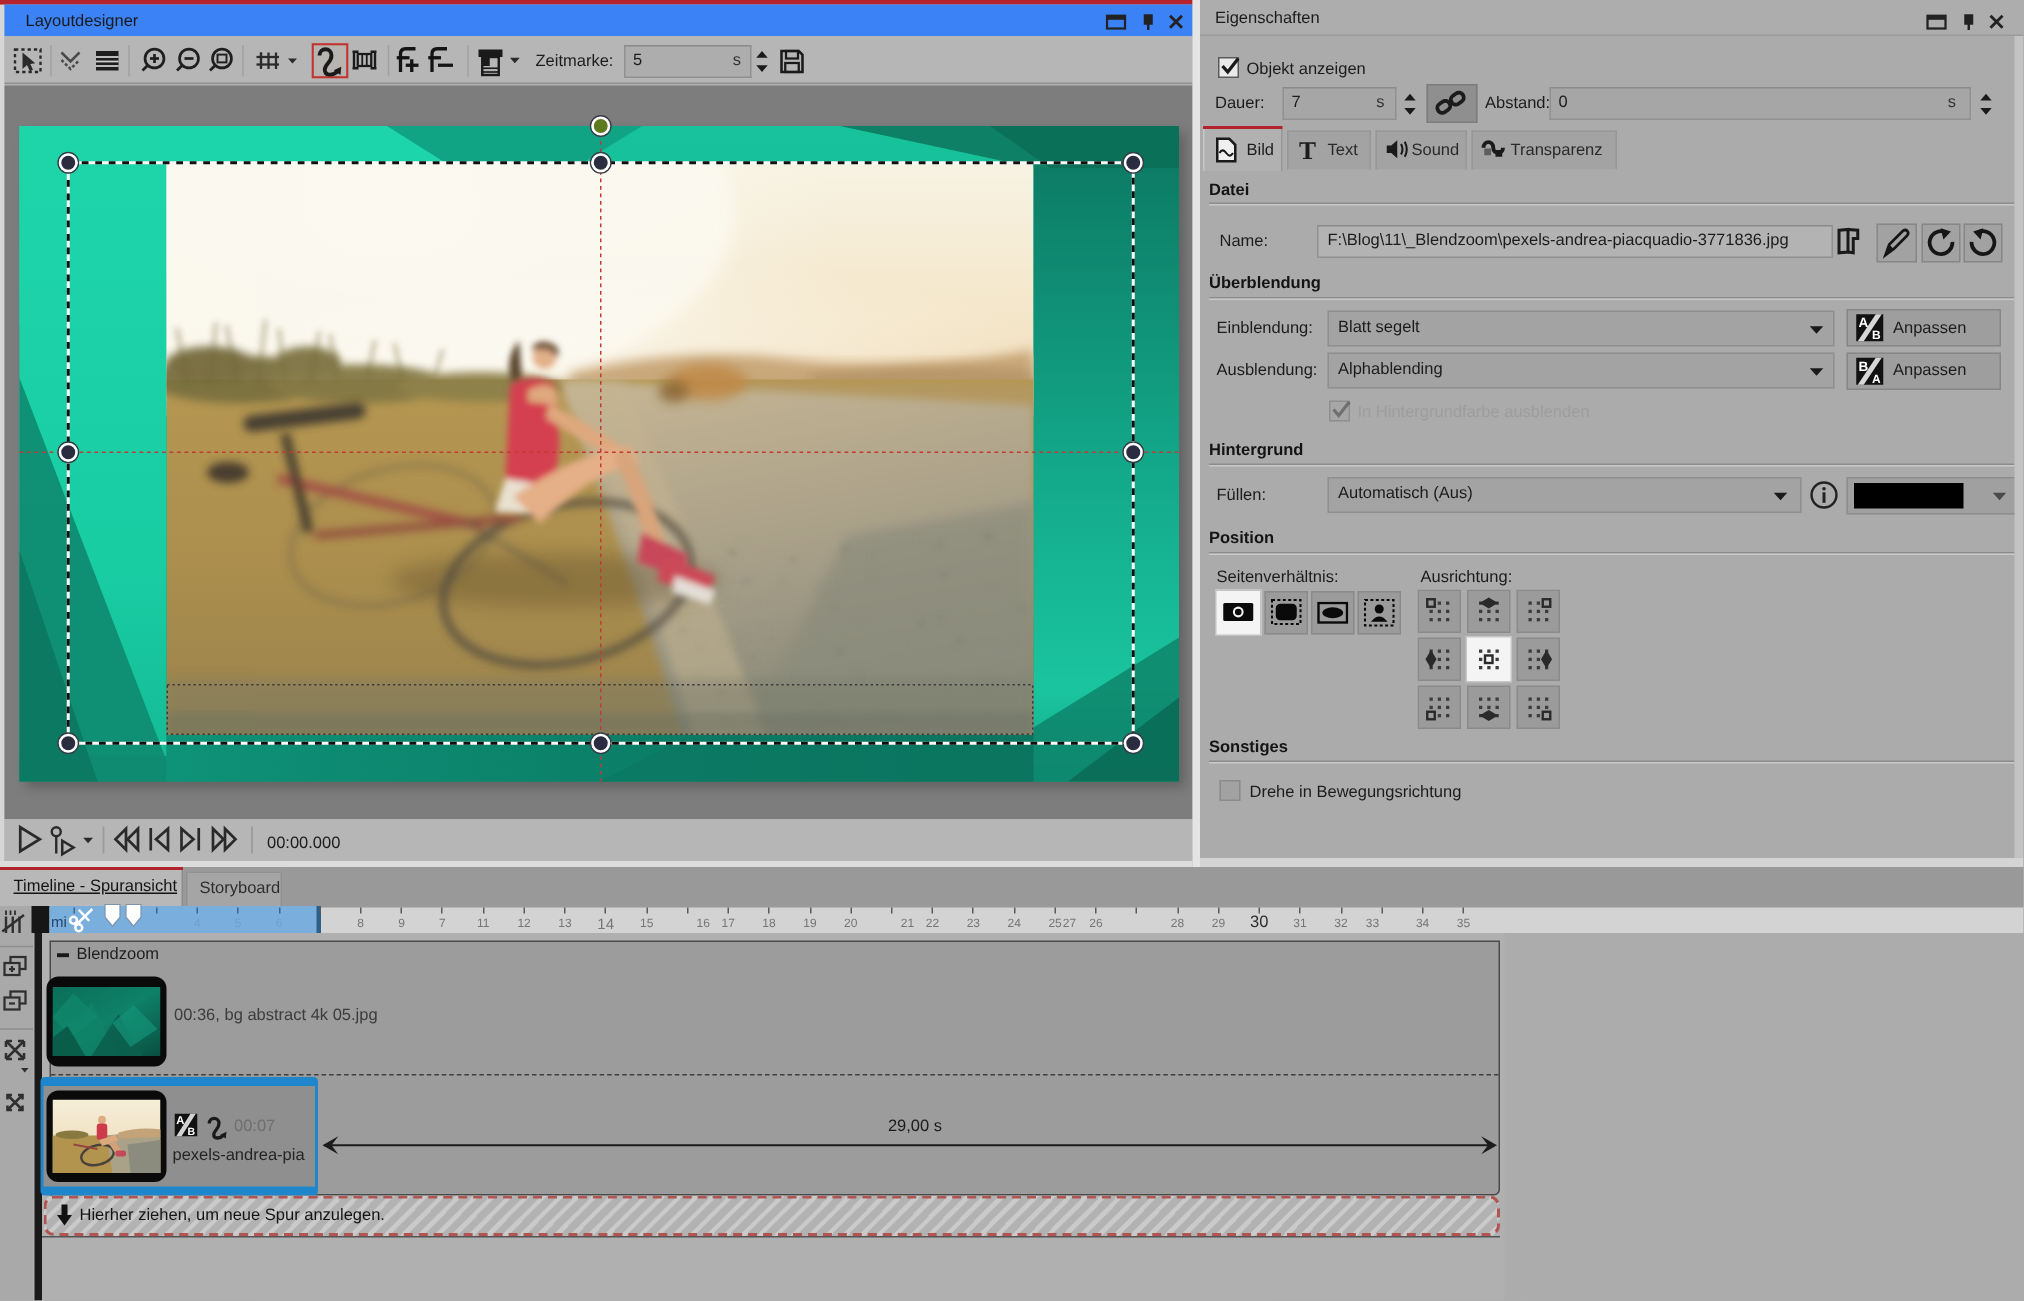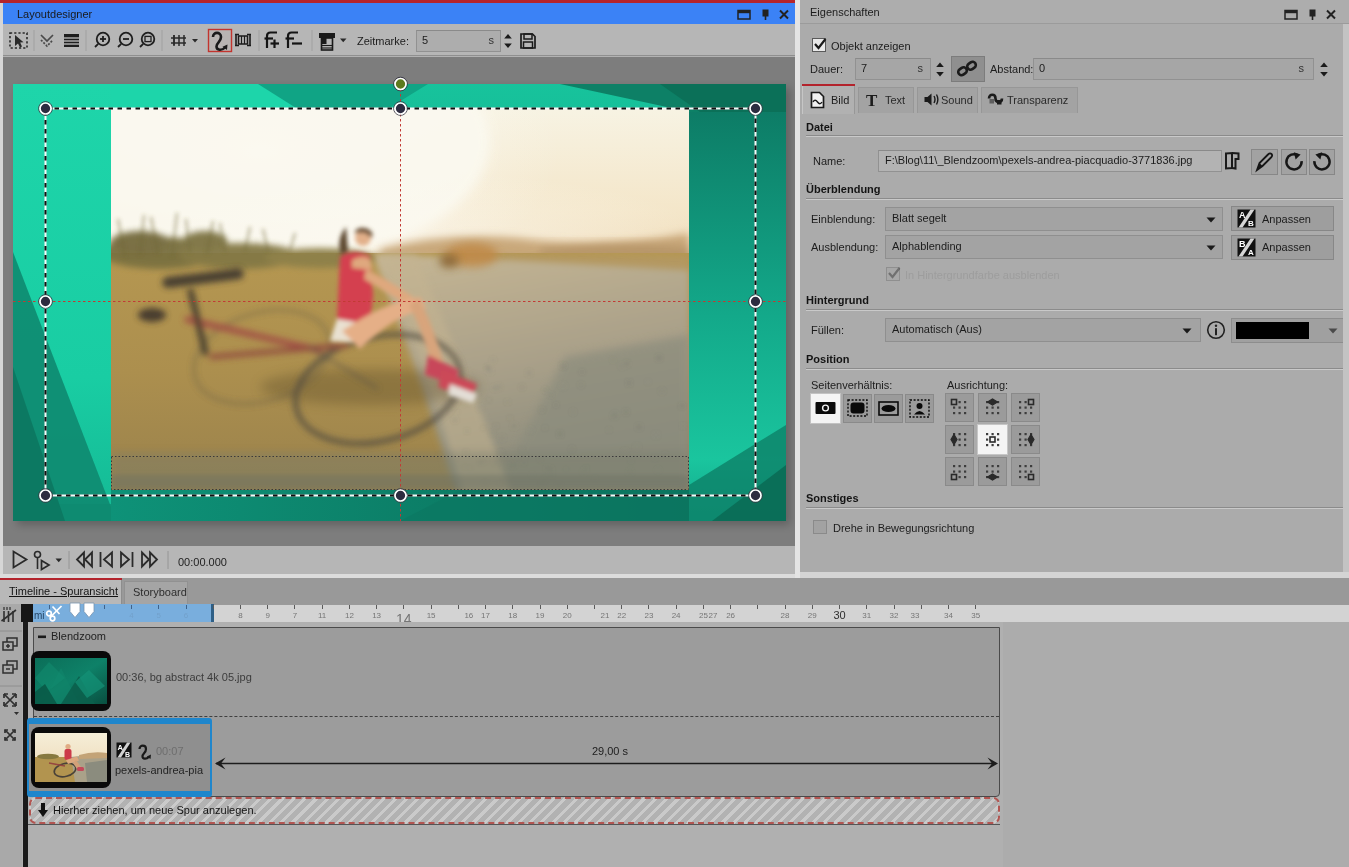--- a/index.html
+++ b/index.html
@@ -749,21 +749,21 @@
     <div class="abs" style="left:252.7px;top:611px;width:30px;text-align:center;font-size:8px;color:#757575;">9</div>
     <div class="abs" style="left:294.4px;top:605px;width:1px;height:4px;background:#5a5a5a;"></div>
     <div class="abs" style="left:279.9px;top:611px;width:30px;text-align:center;font-size:8px;color:#757575;">7</div>
     <div class="abs" style="left:321.6px;top:605px;width:1px;height:4px;background:#5a5a5a;"></div>
     <div class="abs" style="left:307.1px;top:611px;width:30px;text-align:center;font-size:8px;color:#757575;">11</div>
     <div class="abs" style="left:348.9px;top:605px;width:1px;height:4px;background:#5a5a5a;"></div>
     <div class="abs" style="left:334.4px;top:611px;width:30px;text-align:center;font-size:8px;color:#757575;">12</div>
     <div class="abs" style="left:376.1px;top:605px;width:1px;height:4px;background:#5a5a5a;"></div>
     <div class="abs" style="left:361.6px;top:611px;width:30px;text-align:center;font-size:8px;color:#757575;">13</div>
     <div class="abs" style="left:403.3px;top:605px;width:1px;height:4px;background:#5a5a5a;"></div>
-    <div class="abs" style="left:388.8px;top:611px;width:30px;text-align:center;font-size:14px;color:#757575;">14</div>
+    <div class="abs" style="left:388.8px;top:611px;width:30px;text-align:center;font-size:10px;color:#757575;">14</div>
     <div class="abs" style="left:430.6px;top:605px;width:1px;height:4px;background:#5a5a5a;"></div>
     <div class="abs" style="left:416.1px;top:611px;width:30px;text-align:center;font-size:8px;color:#757575;">15</div>
     <div class="abs" style="left:457.8px;top:605px;width:1px;height:4px;background:#5a5a5a;"></div>
     <div class="abs" style="left:443.3px;top:611px;width:30px;text-align:right;font-size:8px;color:#757575;">16</div>
     <div class="abs" style="left:485.0px;top:605px;width:1px;height:4px;background:#5a5a5a;"></div>
     <div class="abs" style="left:470.5px;top:611px;width:30px;text-align:center;font-size:8px;color:#757575;">17</div>
     <div class="abs" style="left:512.2px;top:605px;width:1px;height:4px;background:#5a5a5a;"></div>
     <div class="abs" style="left:497.7px;top:611px;width:30px;text-align:center;font-size:8px;color:#757575;">18</div>
     <div class="abs" style="left:539.5px;top:605px;width:1px;height:4px;background:#5a5a5a;"></div>
     <div class="abs" style="left:525.0px;top:611px;width:30px;text-align:center;font-size:8px;color:#757575;">19</div>

